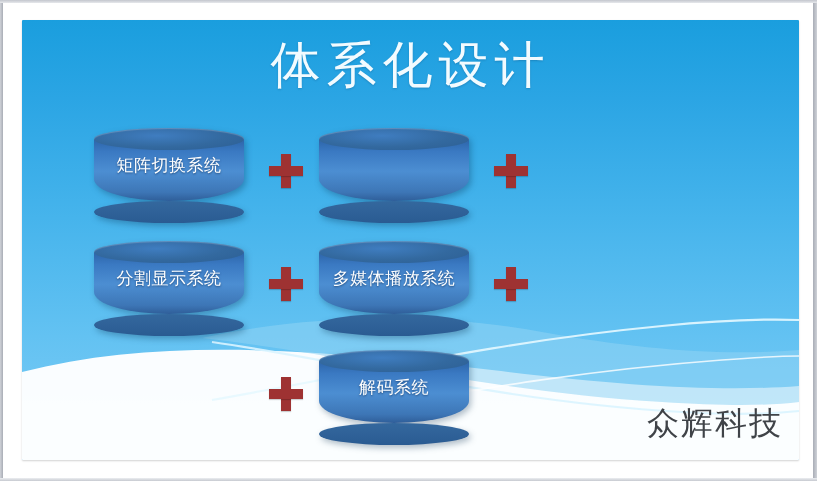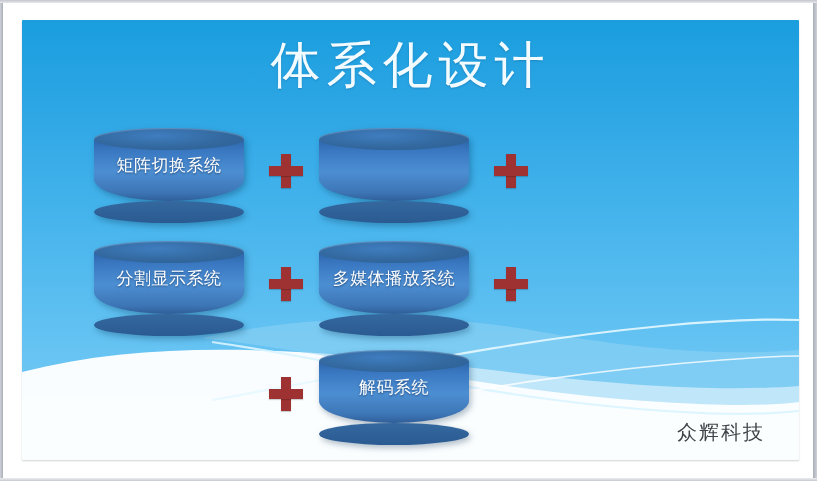--- a/index.html
+++ b/index.html
@@ -188,25 +188,25 @@
   .plus::before {
     left: 12px; top: 0; width: 10px; height: 34px;
   }
   .plus::after {
     left: 0; top: 12px; width: 34px; height: 10px;
   }
 
   
   #watermark {
     position: absolute;
-    right: 34px;
+    right: 16px;
     bottom: 14px;
     color: #3f4348;
     font-family: "DejaVu Sans", "Liberation Sans", sans-serif;
-    font-size: 20px;
+    font-size: 32px;
     letter-spacing: 2px;
     white-space: nowrap;
     font-weight: 400;
   }
 </style>
 </head>
 <body>
 
 <div id="screen">
 

